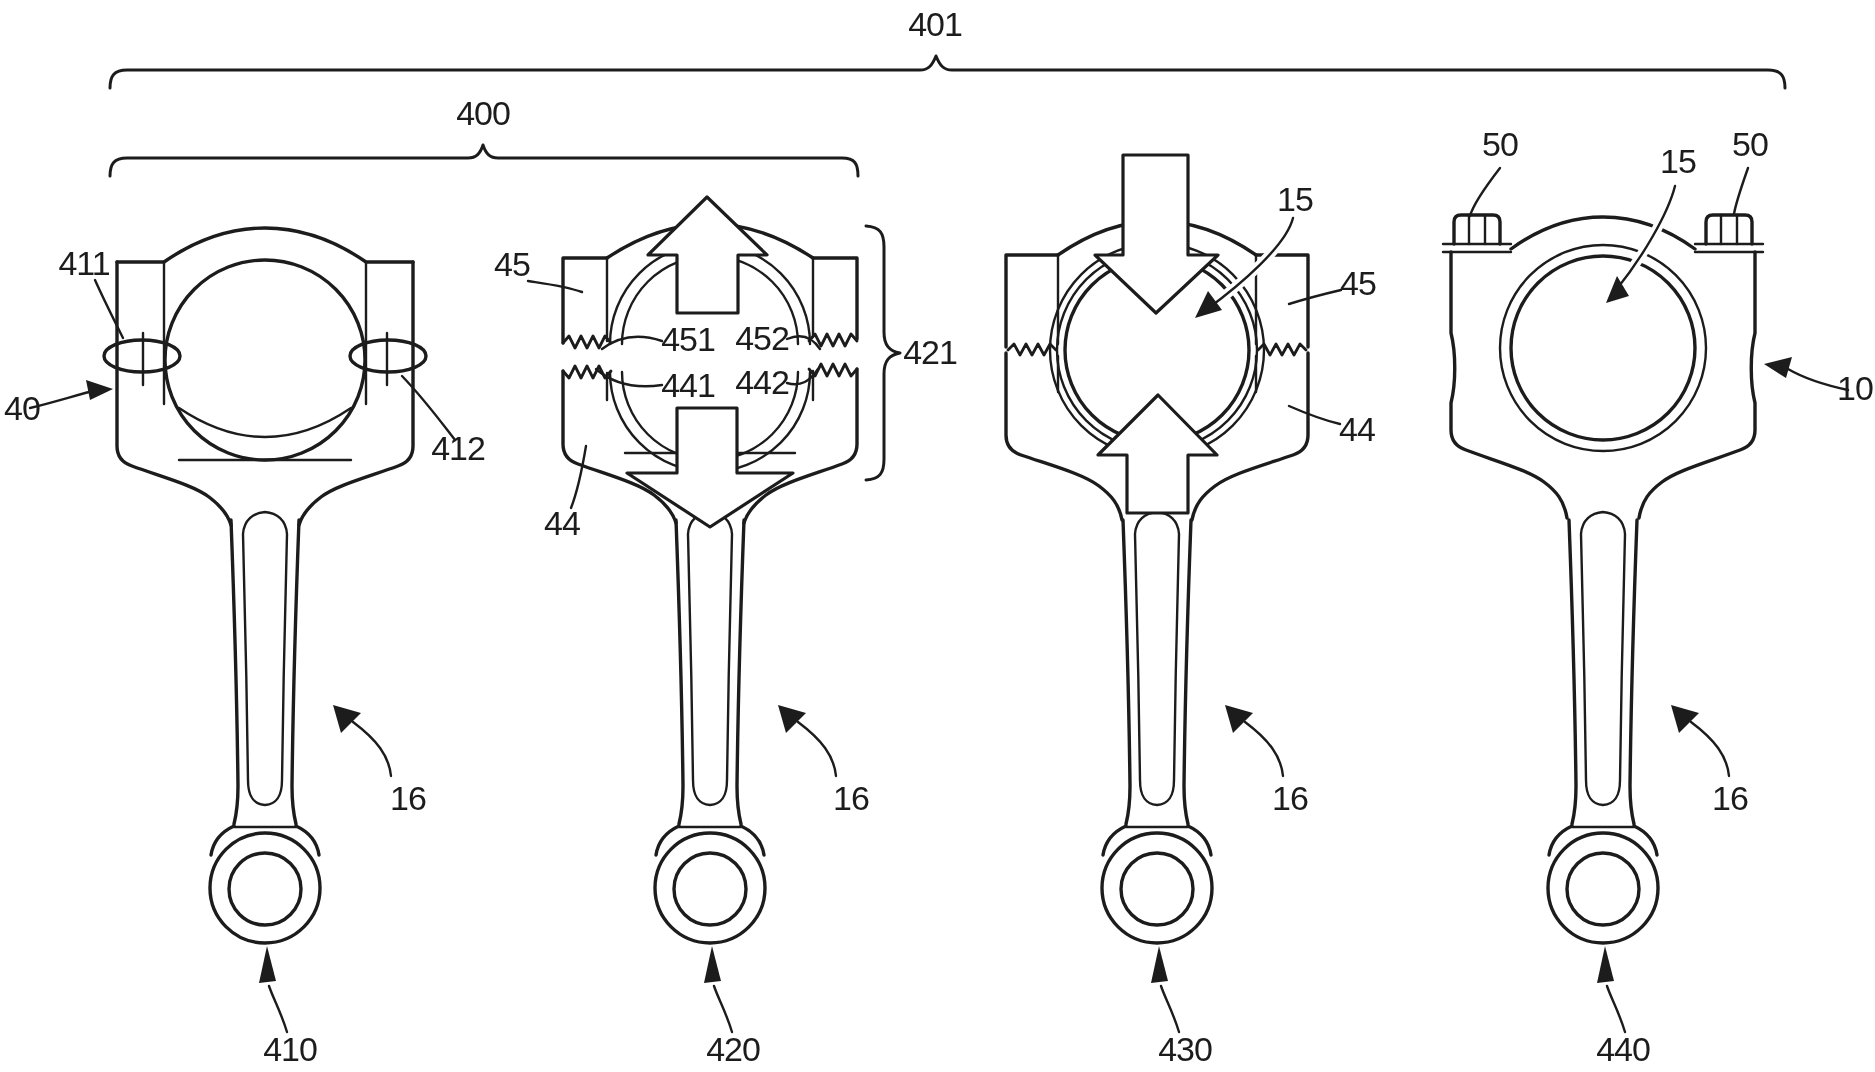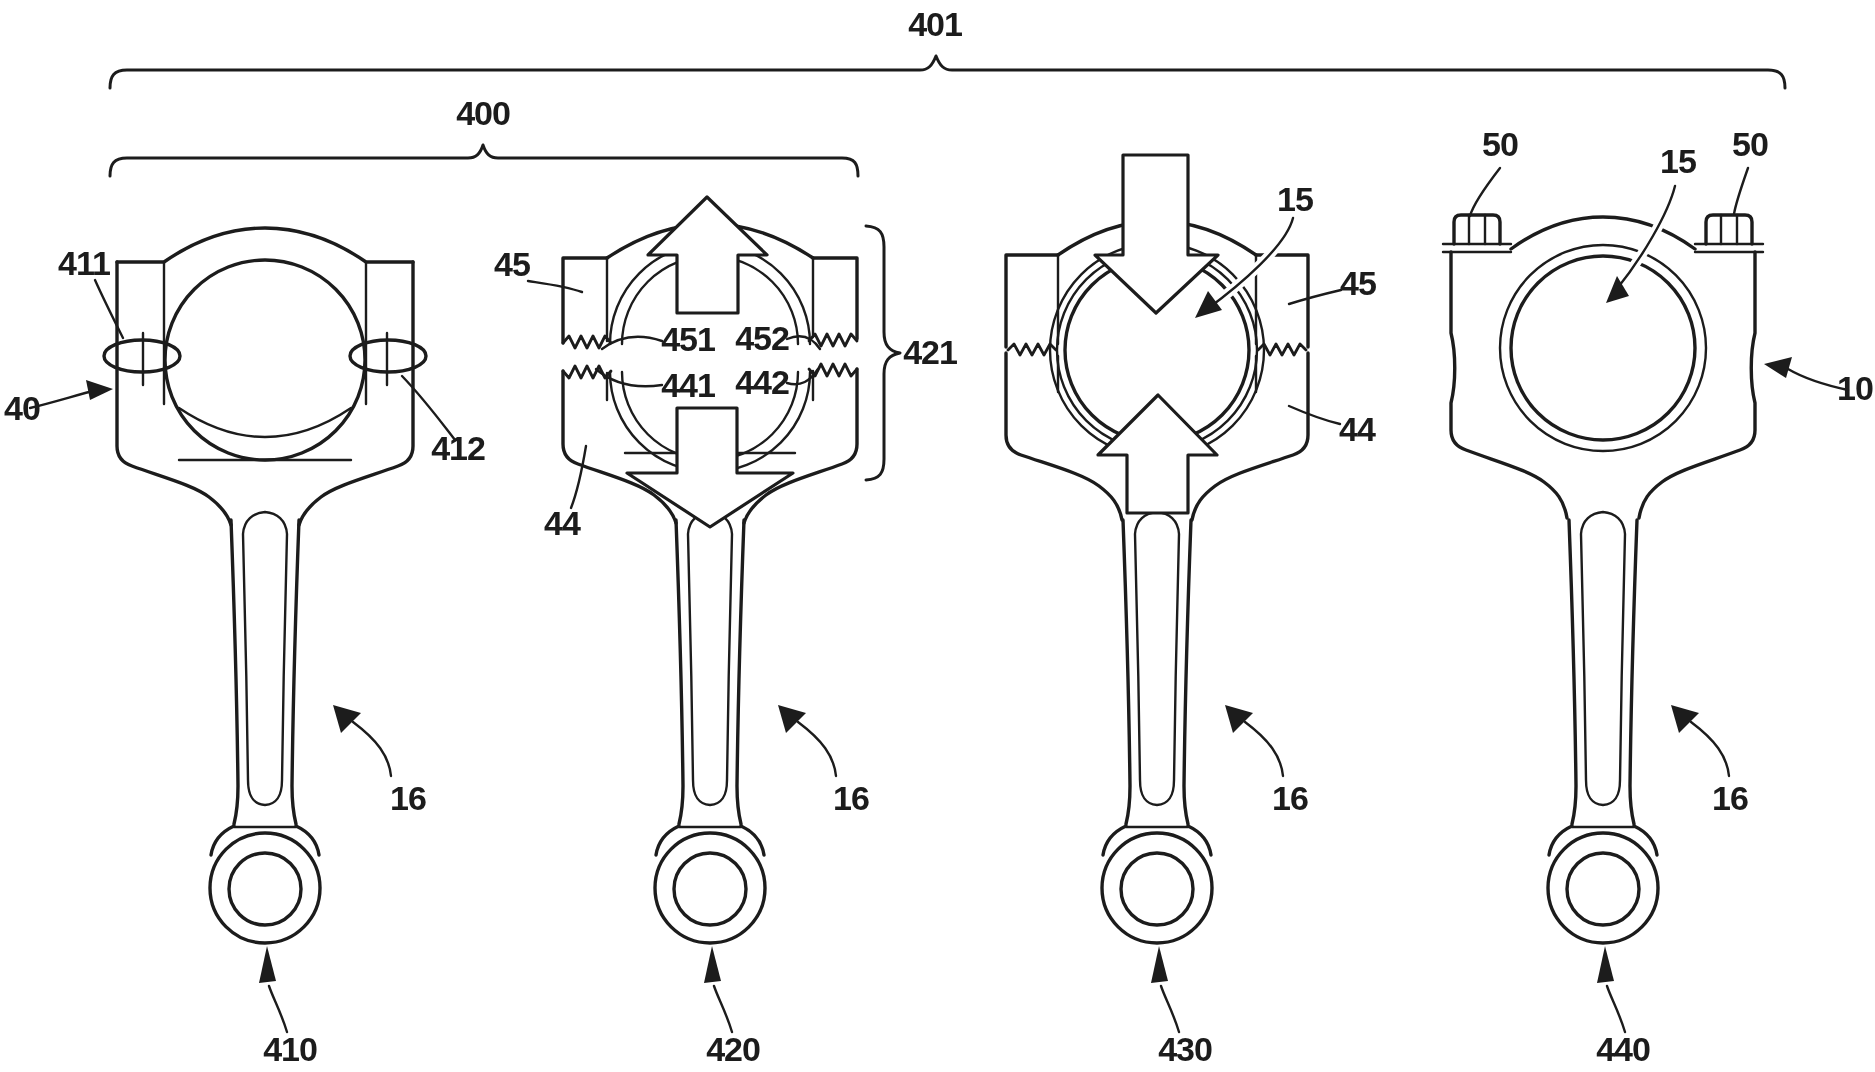--- a/index.html
+++ b/index.html
@@ -1,17 +1,17 @@
 <!DOCTYPE html>
 <html style="--ink: #1c1c1c; --bg: #ffffff;"><head>
 <meta charset="utf-8">
 <style>
   :root{ --ink:#1c1c1c; --bg:#ffffff; }
   html,body{margin:0;padding:0;background:var(--bg);}
-  .stage{position:relative;width:1875px;height:1072px;background:var(--bg);overflow:hidden;font-weight:bold;}
+  .stage{position:relative;width:1875px;height:1072px;background:var(--bg);overflow:hidden;}
   svg{display:block;}
   
   .o  {fill:none;stroke:var(--ink);stroke-width:3.4;stroke-linecap:round;stroke-linejoin:round;}
   .t  {fill:none;stroke:var(--ink);stroke-width:2.4;stroke-linecap:round;stroke-linejoin:round;}
   .z  {fill:none;stroke:var(--ink);stroke-width:2.8;stroke-linecap:round;stroke-linejoin:round;}
   .ld {fill:none;stroke:var(--ink);stroke-width:2.4;stroke-linecap:round;}
   .halo{fill:none;stroke:#ffffff;stroke-width:10;stroke-linecap:round;}
   .wa {fill:#ffffff;stroke:var(--ink);stroke-width:3.2;stroke-linejoin:round;}
   .ah {fill:var(--ink);stroke:none;}
   .br {fill:none;stroke:var(--ink);stroke-width:3;stroke-linecap:round;stroke-linejoin:round;}

